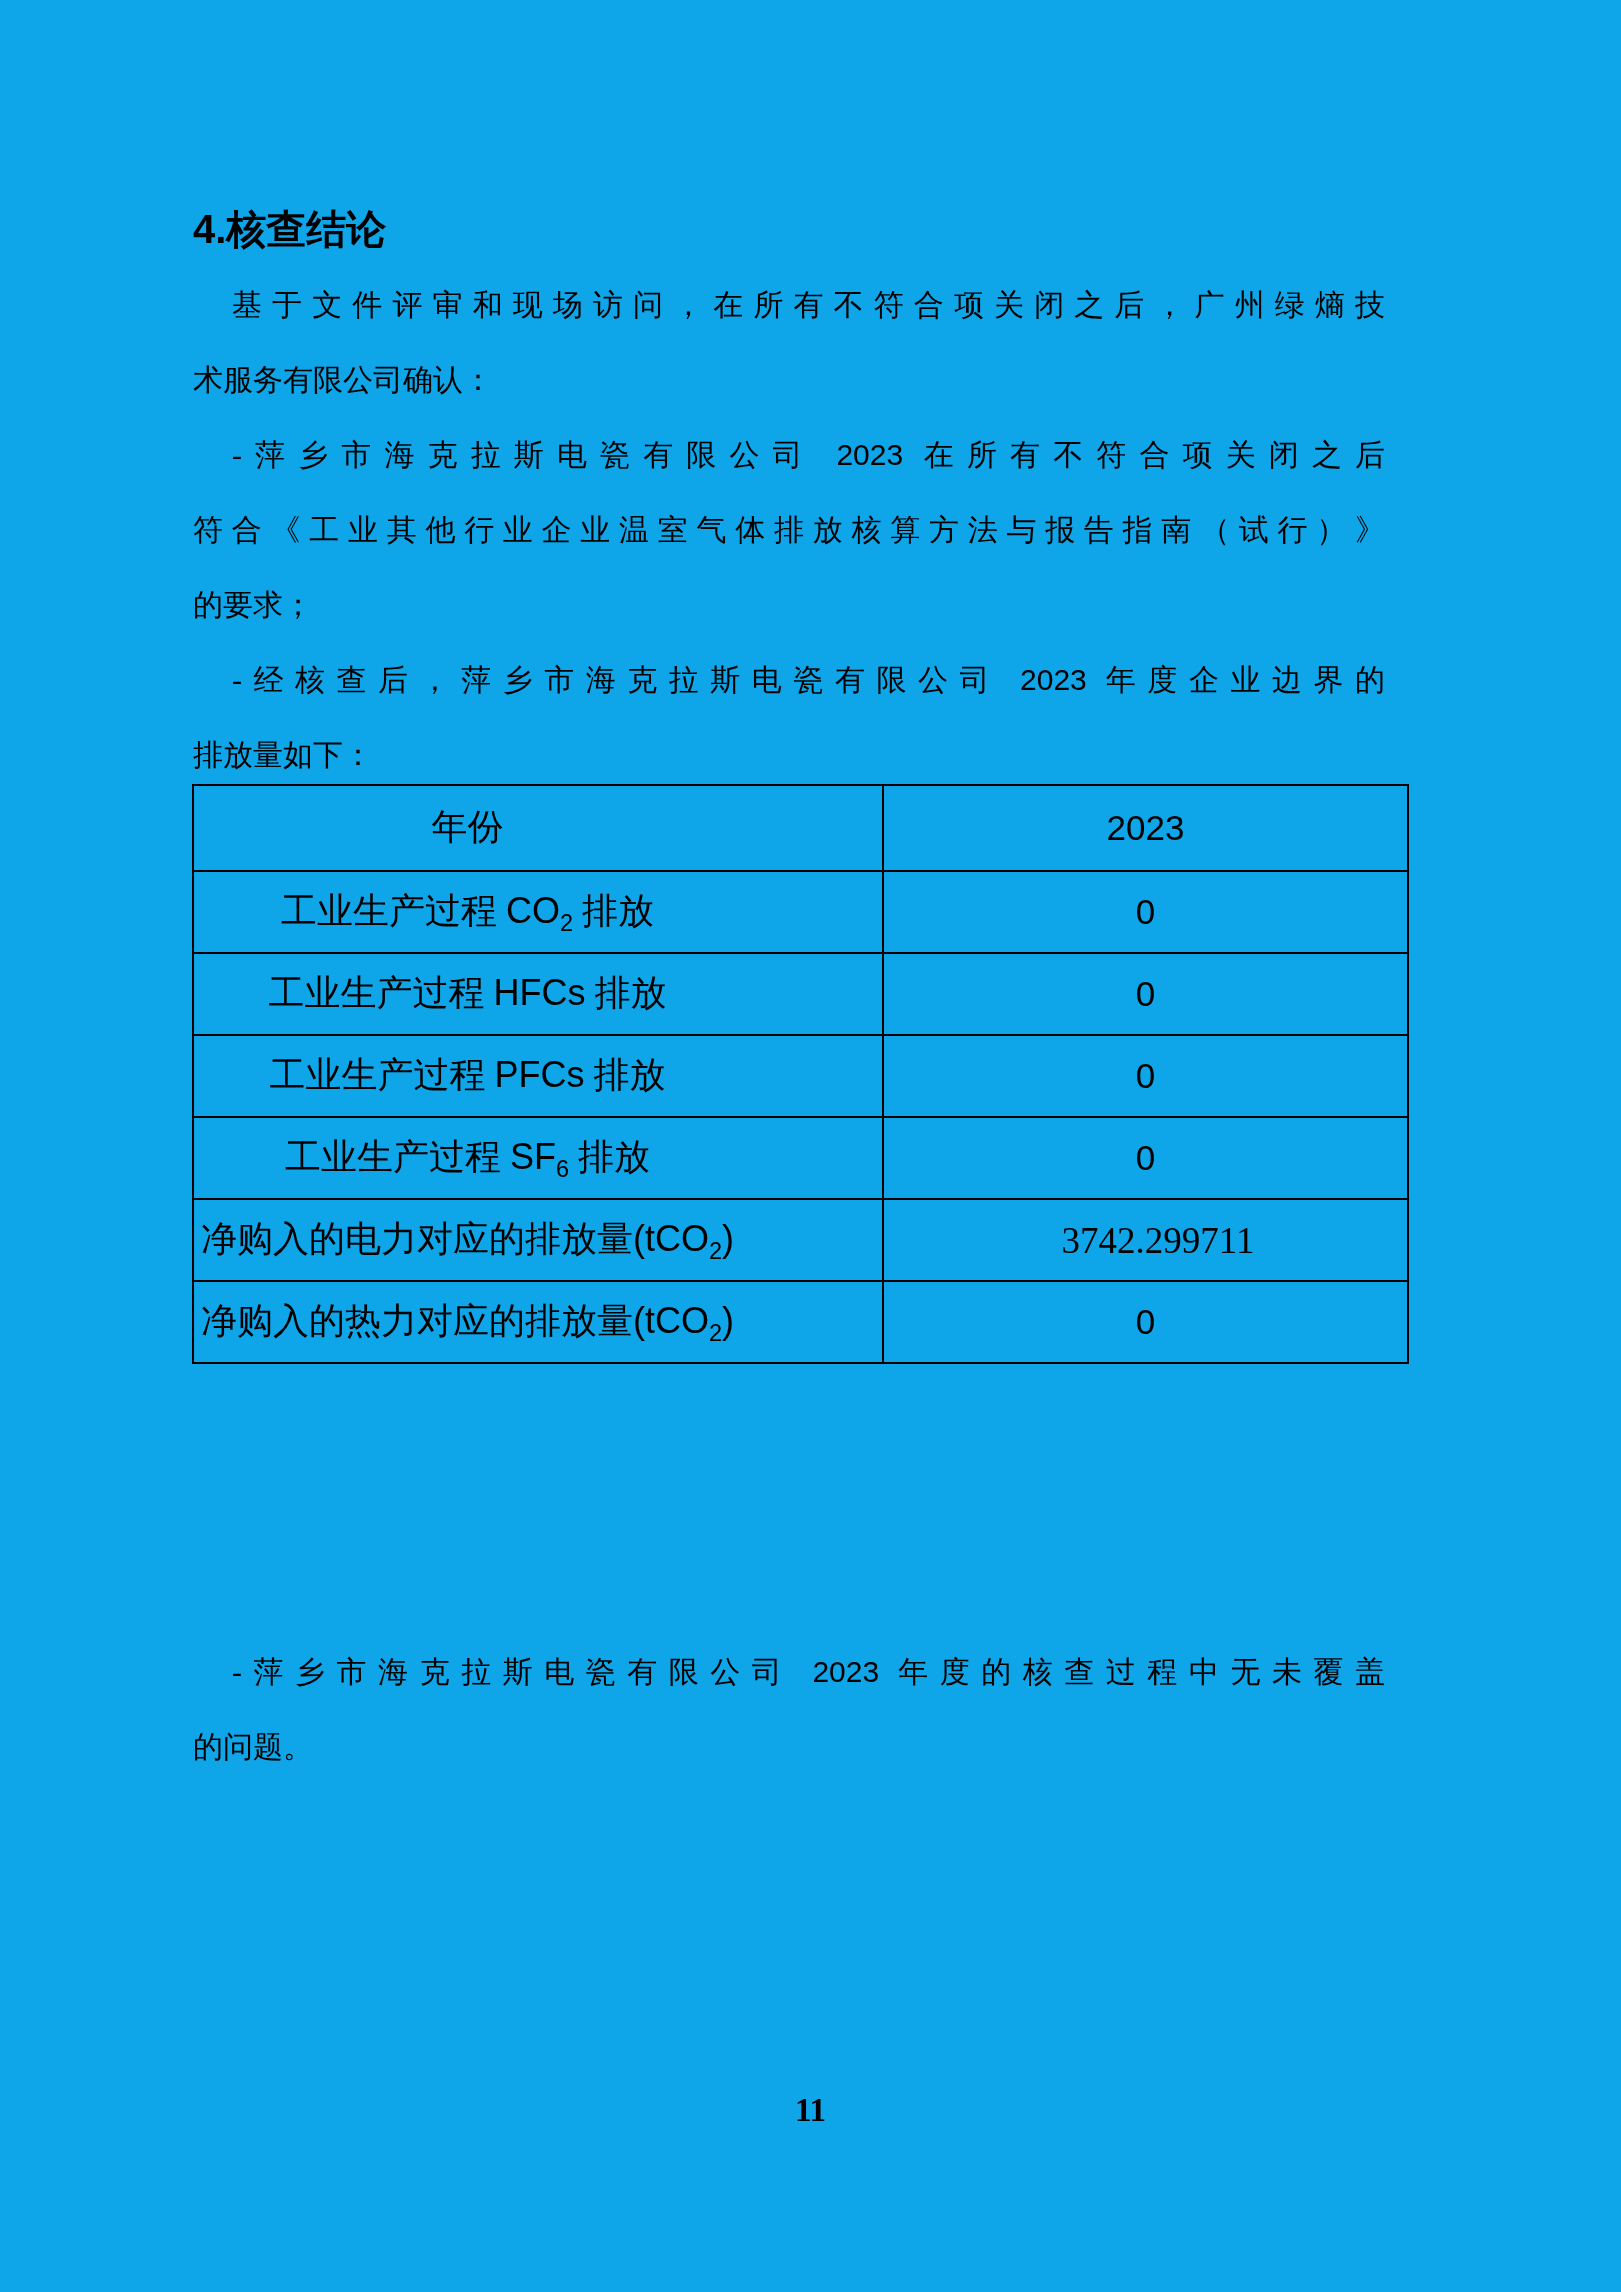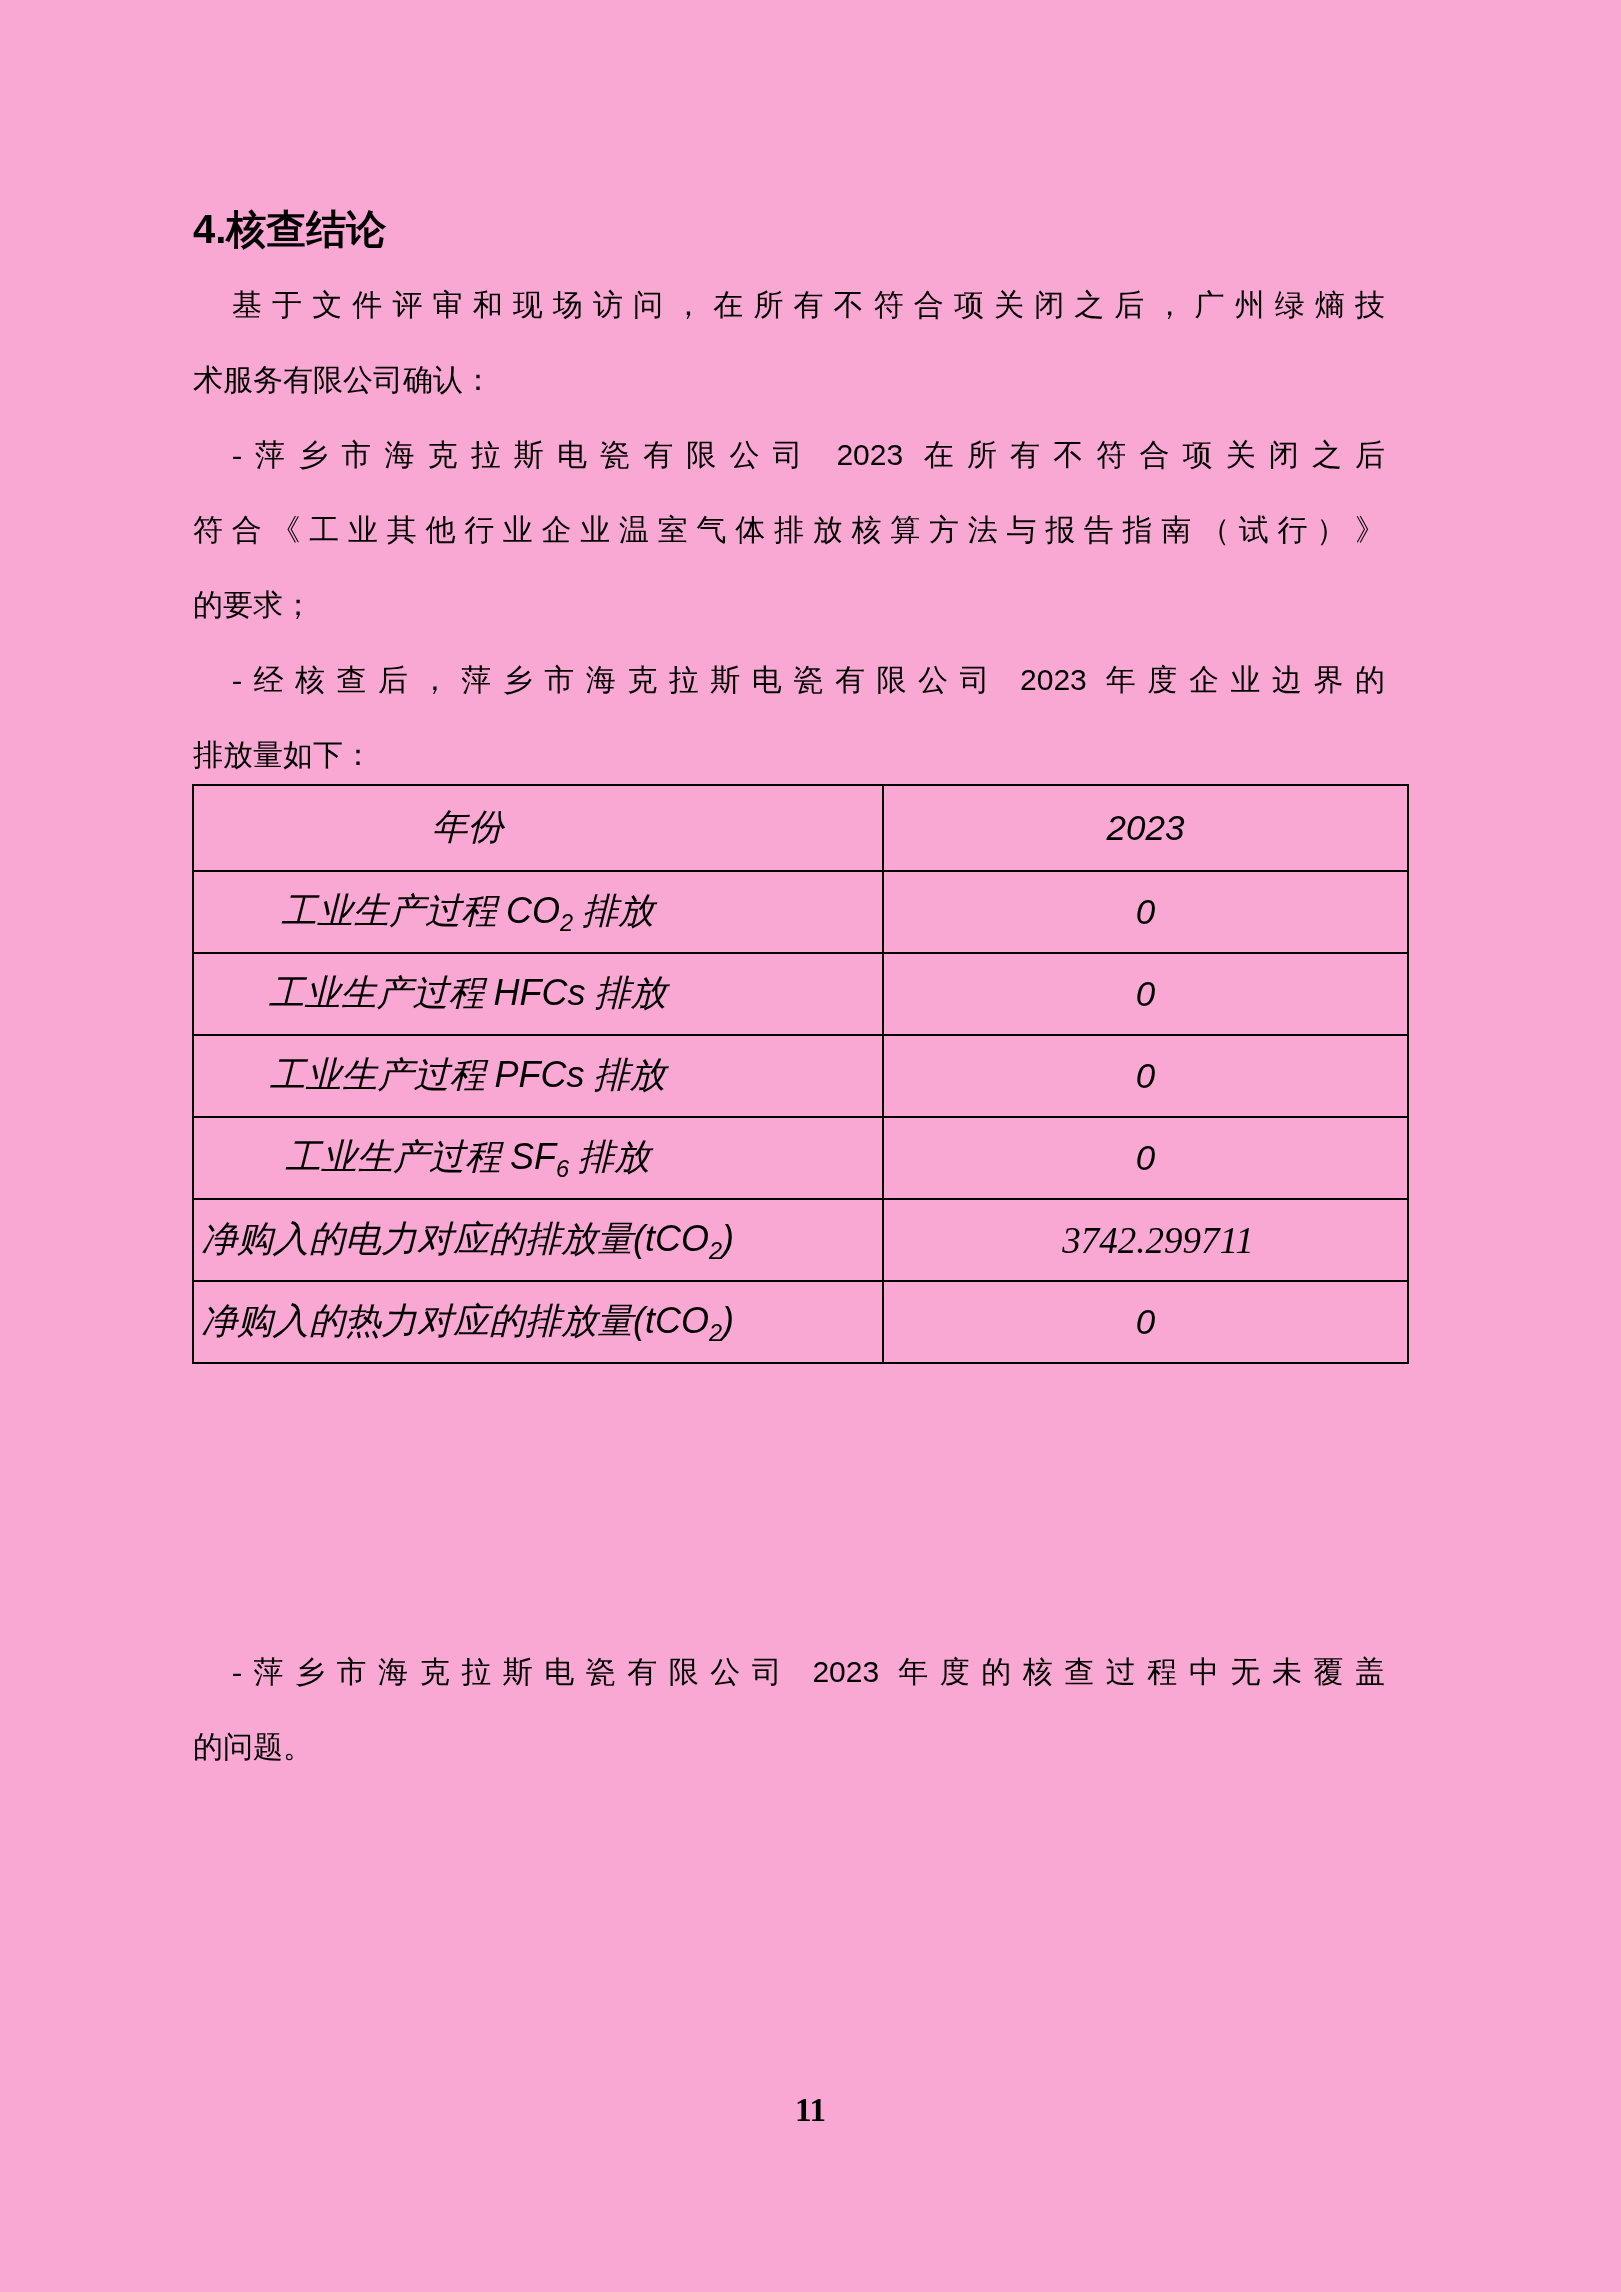--- a/index.html
+++ b/index.html
@@ -1,20 +1,20 @@
 <!DOCTYPE html>
 <html><head>
 <meta charset="utf-8">
 <style>
   html,body { margin:0; padding:0; background:#888; }
   .page {
     position:relative;
     width:1621px; height:2293px;
     margin:0 auto;
-    background:#f9a8d4;
+    background:#0ea5e9;
     color:#000;
     font-family:"Liberation Serif","DejaVu Serif",serif;
     overflow:hidden;
   }
   .content {
     position:absolute;
     left:193px; top:192px; width:1192px;
   }
   .heading {
     height:75px; line-height:75px;
@@ -41,21 +41,20 @@
     left:192px; top:784px;
     width:1215px;
     border-collapse:collapse;
     table-layout:fixed;
   }
   .emis-table td {
     border:2.9px solid #000;
     height:78px;
     vertical-align:middle;
     overflow:hidden;
-    font-style:italic;
   }
   .emis-table tr.header-row td { height:82px; }
   .label-cell {
     text-align:center;
     padding-right:142px;
     font-size:36px;
   }
   .value-cell {
     text-align:center;
     font-family:"Liberation Sans","DejaVu Sans",sans-serif;

